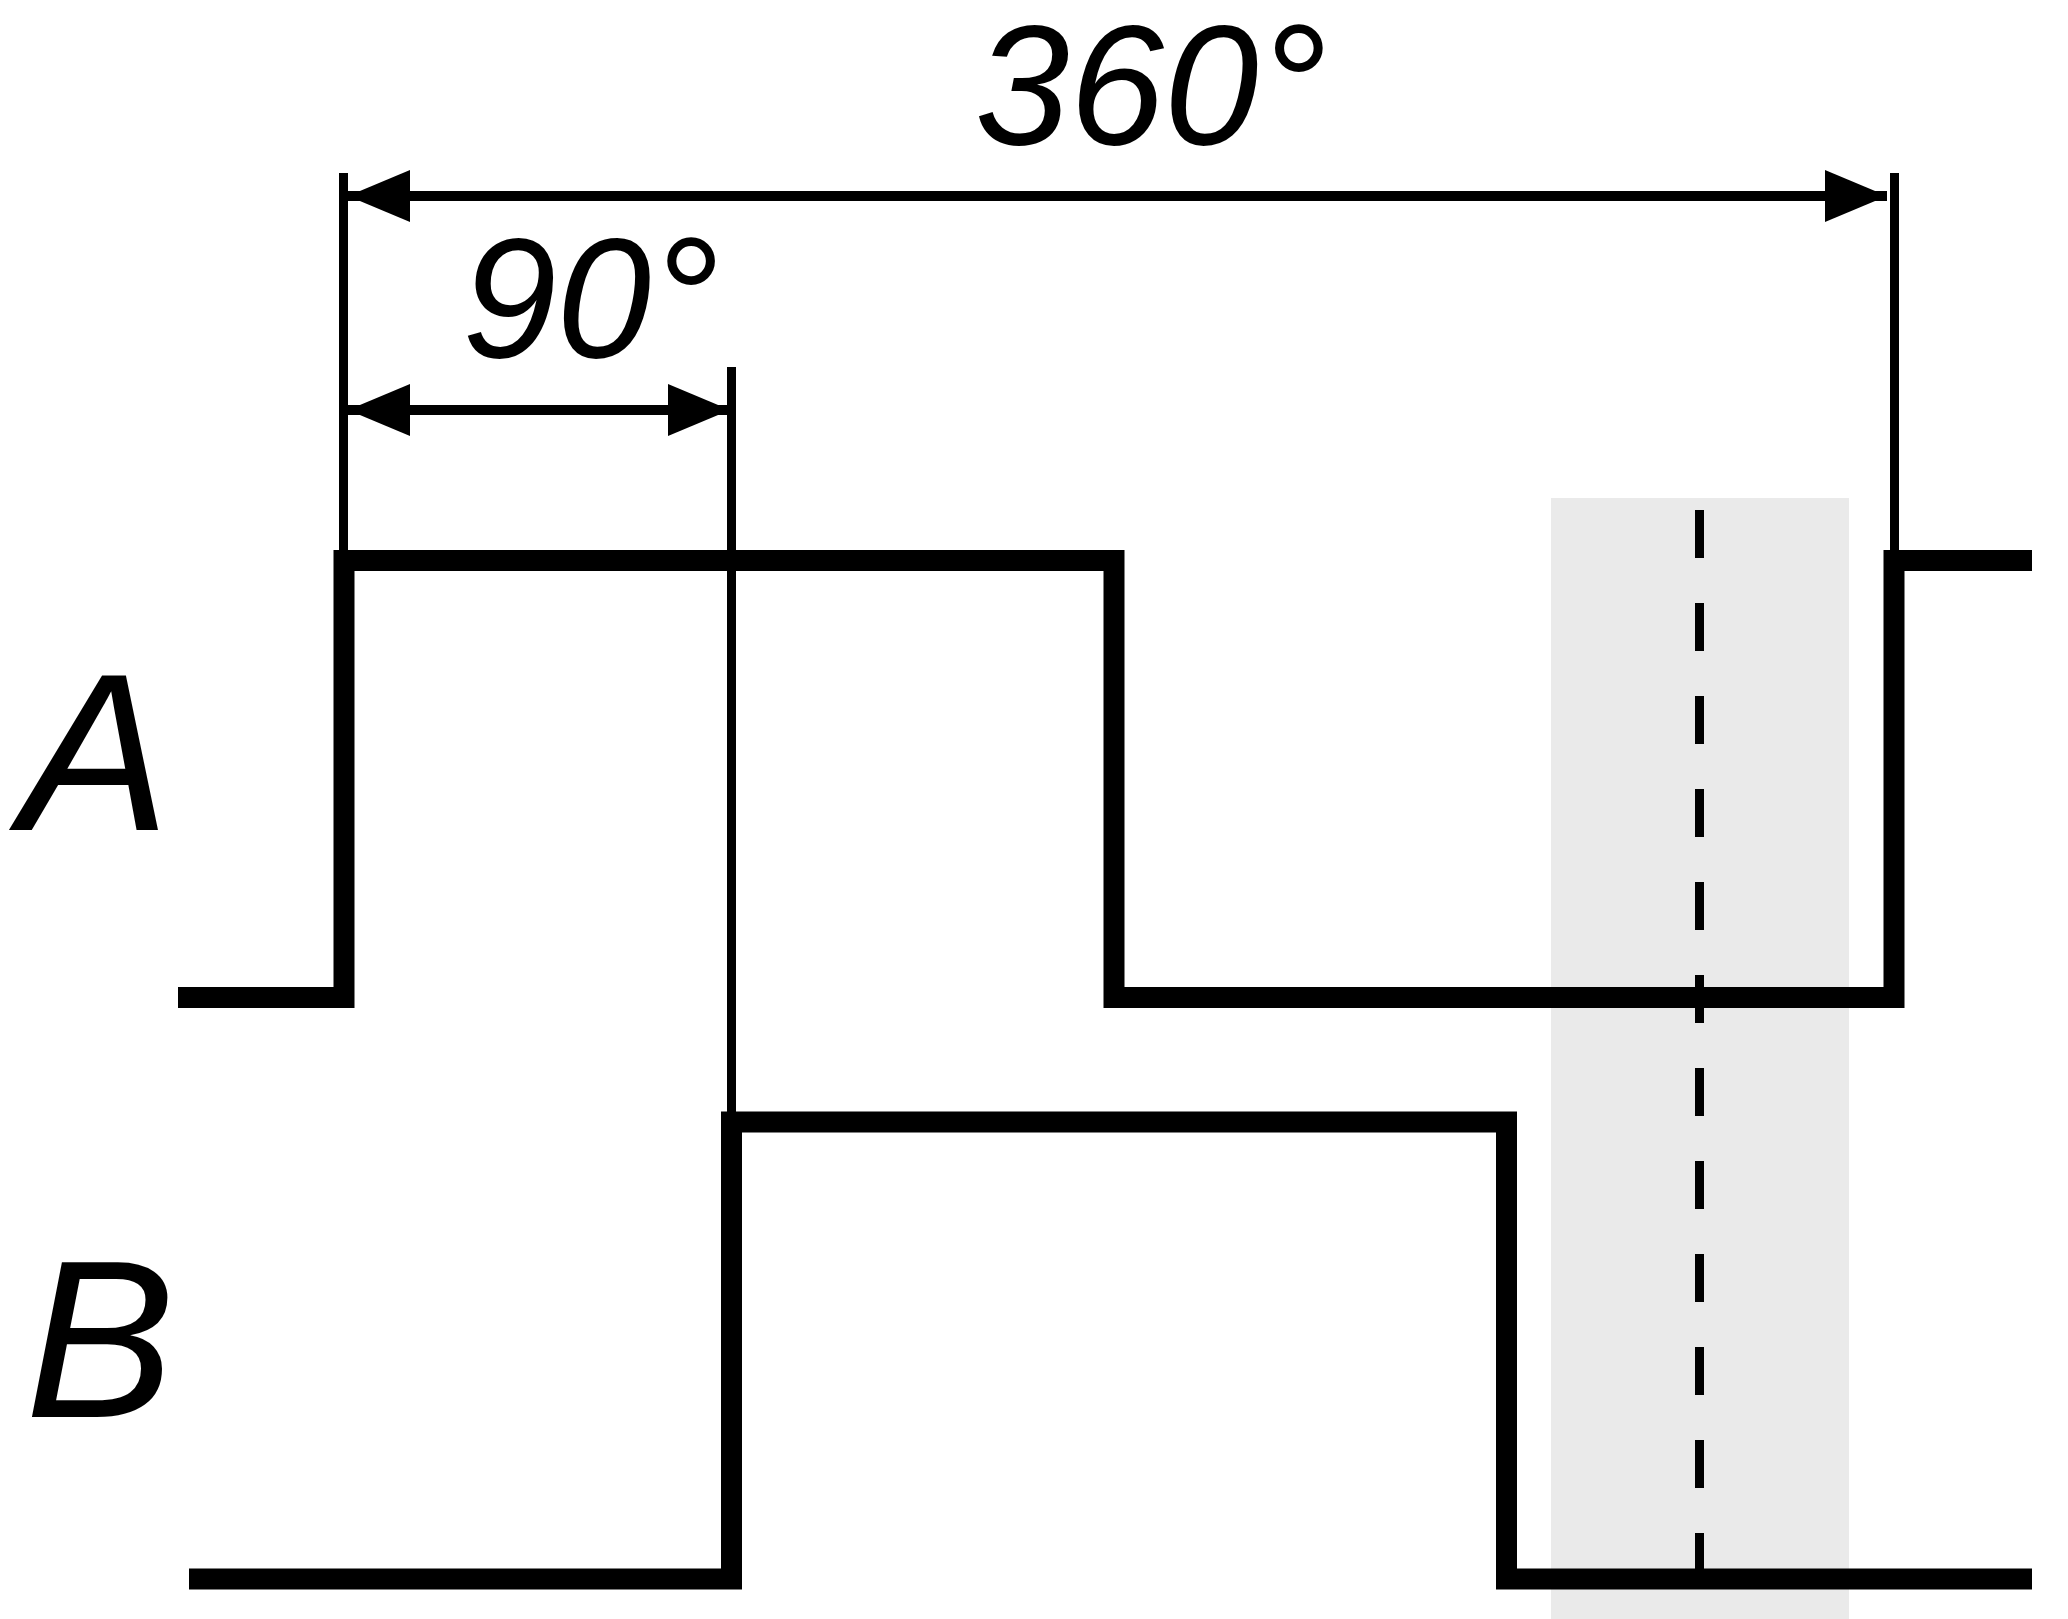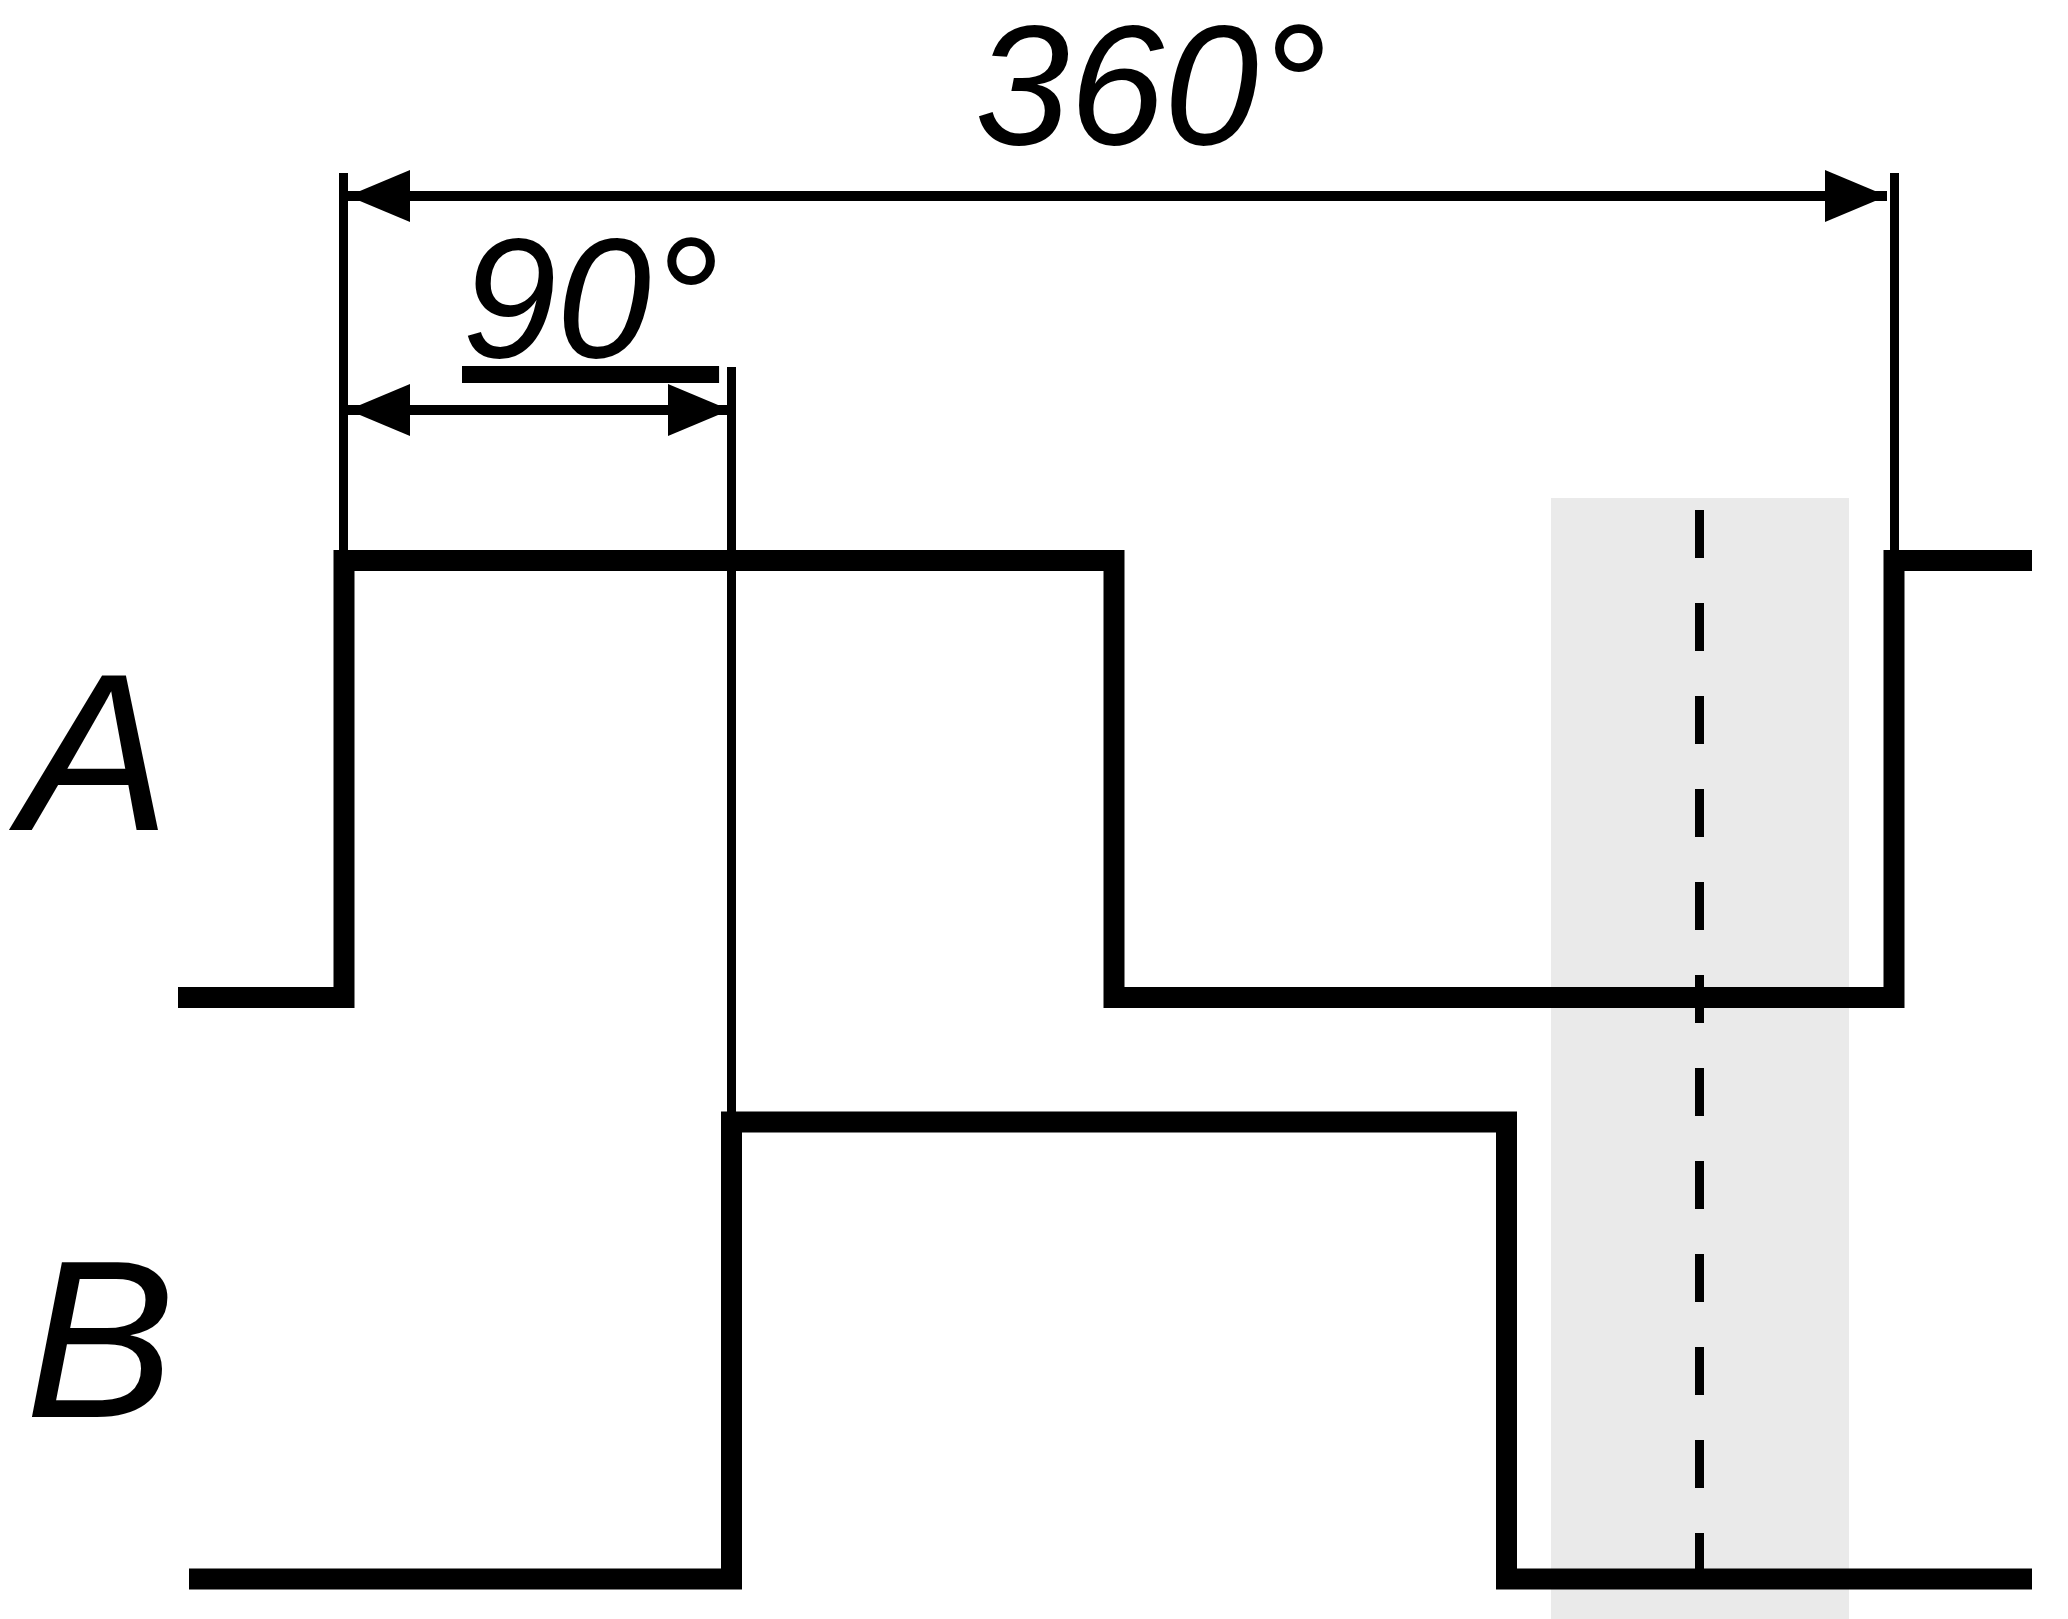--- a/index.html
+++ b/index.html
@@ -54,21 +54,21 @@
   
   .dim-text {
     color: #000000;
     font-style: italic;
     font-size: 170px;
     line-height: 1;
     white-space: nowrap;
     z-index: 3;
   }
   #label-360 { left: 975px; top: 0px; }
-  #label-90  { left: 462px; top: 213px; text-decoration: underline; }
+  #label-90  { left: 462px; top: 213px; }
 
   
   .sig-label {
     color: #000000;
     font-style: italic;
     font-size: 225px;
     line-height: 1;
     width: 190px;
     text-align: center;
     z-index: 3;

